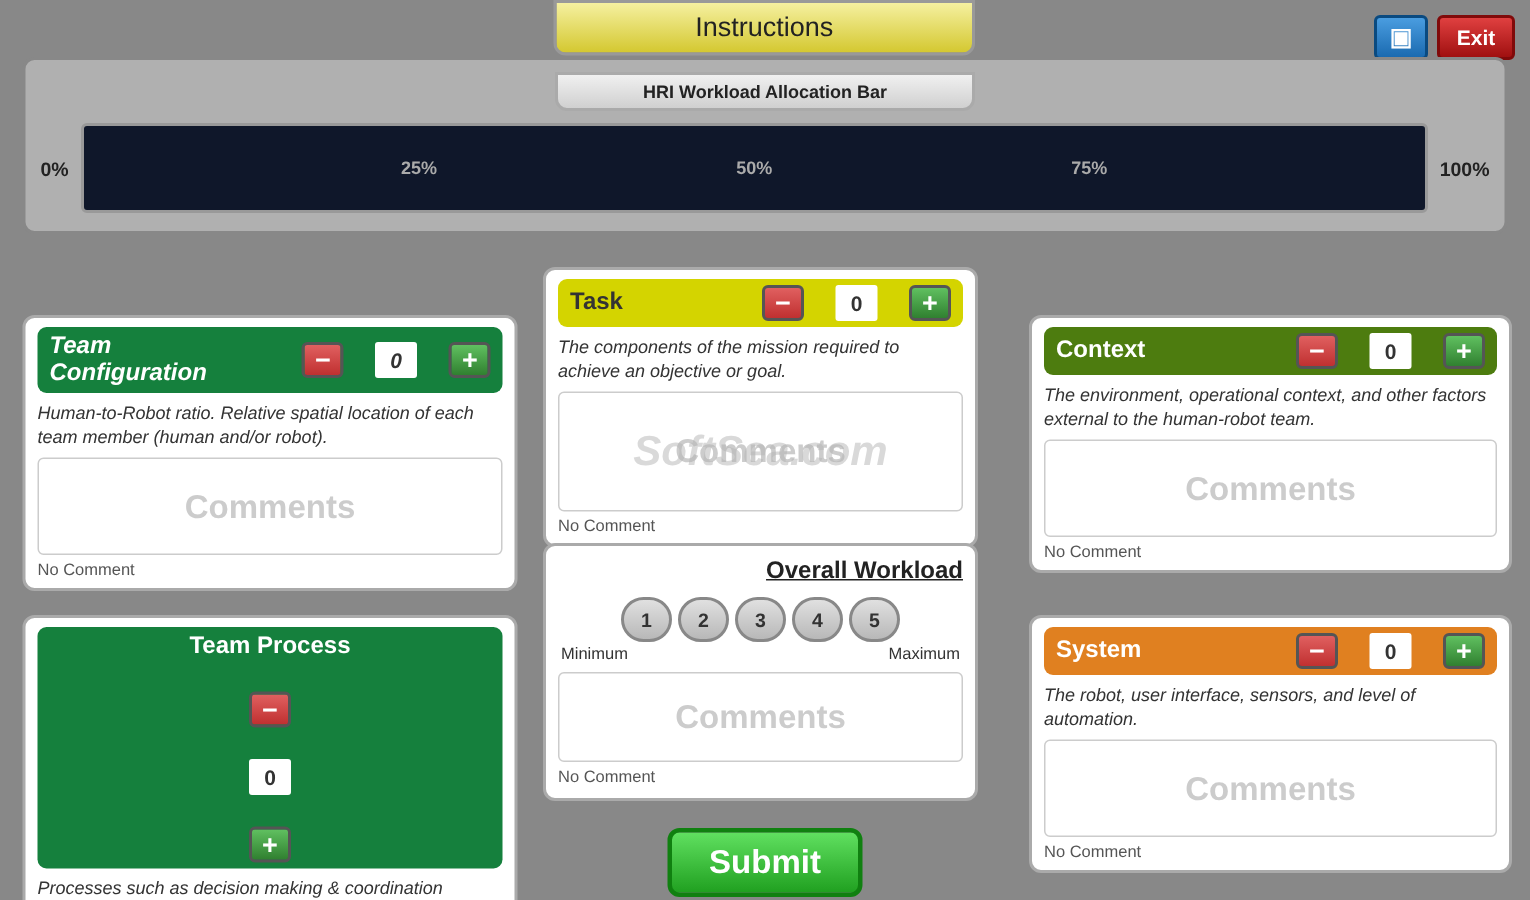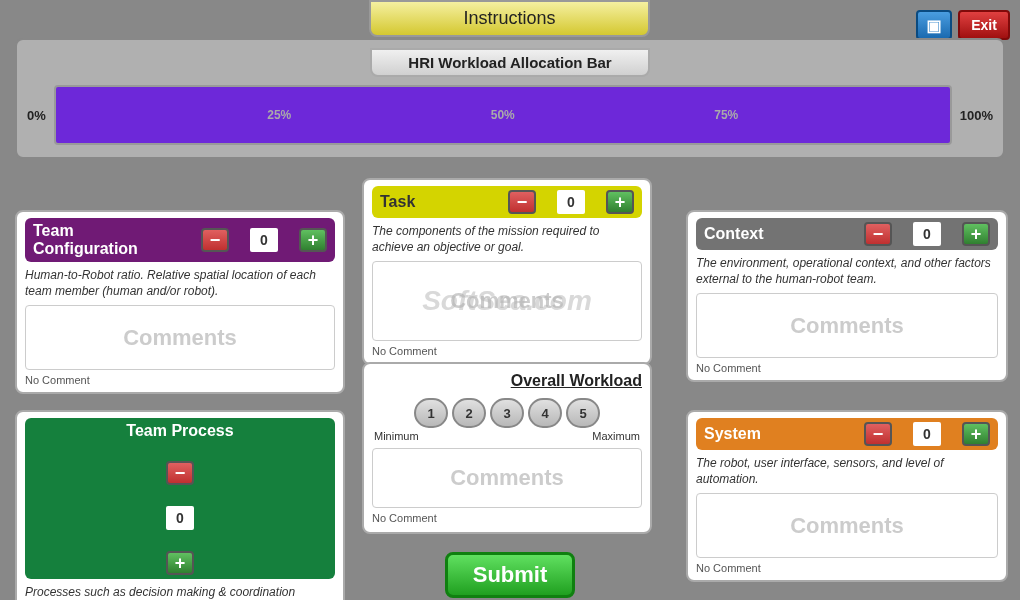--- a/index.html
+++ b/index.html
@@ -74,42 +74,42 @@
       background: #b0b0b0;
       border: 2px solid #888;
       border-radius: 8px;
       padding: 8px 10px 12px;
     }
     .hri-title {
       text-align: center;
       background: linear-gradient(to bottom, #f0f0f0, #d0d0d0);
       border: 2px solid #aaa;
       border-radius: 0 0 8px 8px;
-      font-size: 15px;
+      font-size: 12px;
       font-weight: bold;
       color: #222;
       padding: 4px;
       width: 280px;
       margin: 0 auto 8px;
     }
     .workload-bar-container {
       display: flex;
       align-items: center;
       gap: 8px;
     }
     .bar-label {
       font-size: 13px;
       color: #222;
       font-weight: bold;
       white-space: nowrap;
     }
     .workload-bar {
       flex: 1;
       height: 60px;
-      background: #6d28d9;
+      background: #0f172a;
       border: 2px solid #999;
       border-radius: 4px;
       position: relative;
       display: flex;
       align-items: center;
     }
     .bar-marker {
       position: absolute;
       font-size: 12px;
       color: #aaa;
@@ -194,21 +194,21 @@
       font-size: 11px;
       color: #555;
     }
 
     
     .card-team-config {
       top: 210px;
       left: 15px;
       width: 330px;
     }
-    .card-team-config .card-header { background: #701a75; }
+    .card-team-config .card-header { background: #15803d; font-style: italic; }
 
     
     .card-task {
       top: 178px;
       left: 362px;
       width: 290px;
     }
     .card-task .card-header { background: #d4d400; }
     .card-task .card-title { color: #333; }
     .card-task .card-comments {
@@ -223,21 +223,21 @@
       font-style: italic;
       pointer-events: none;
     }
 
     
     .card-context {
       top: 210px;
       left: 686px;
       width: 322px;
     }
-    .card-context .card-header { background: #737373; }
+    .card-context .card-header { background: #4d7c0f; }
 
     
     .card-team-process {
       top: 410px;
       left: 15px;
       width: 330px;
     }
     .card-team-process .card-header { background: #15803d; flex-direction: column; }
 
     

